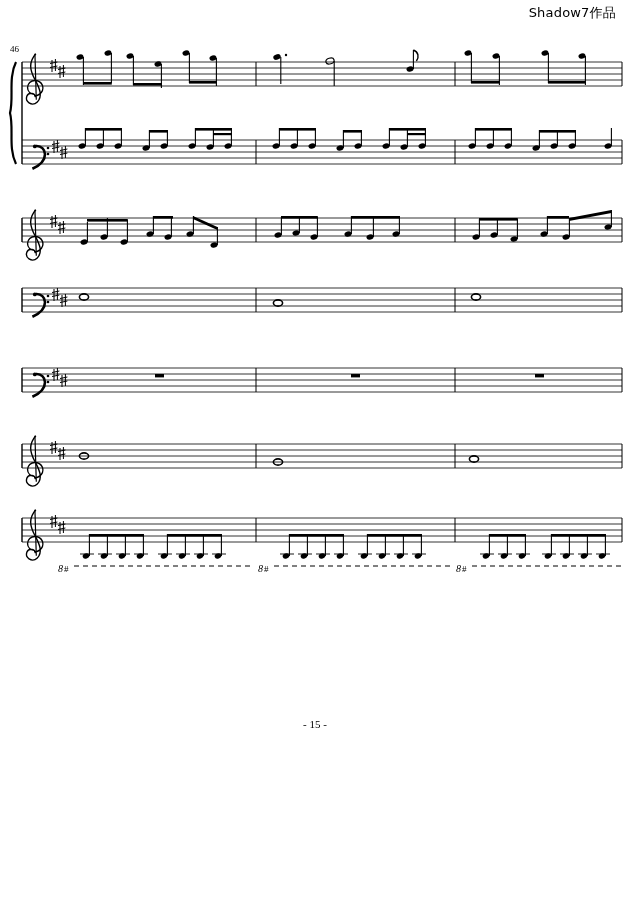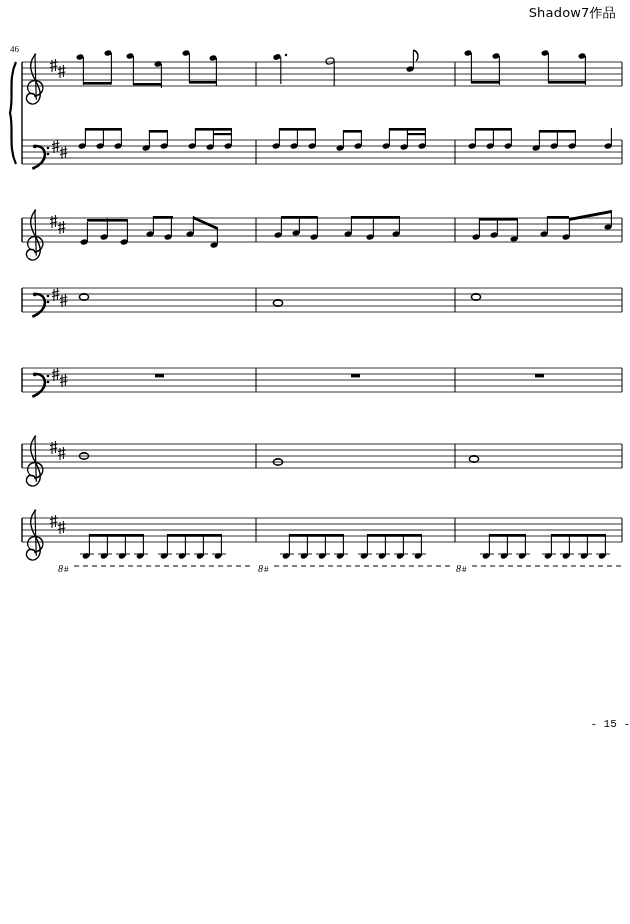--- a/index.html
+++ b/index.html
@@ -28,23 +28,23 @@
     font-size: 13px;
     font-family: "DejaVu Sans", sans-serif;
     color: #000;
     letter-spacing: 0.2px;
   }
   .footer-page {
     position: absolute;
     bottom: 14px;
     left: 0;
     width: 630px;
-    text-align: right;
+    text-align: center;
     font-size: 11px;
-    font-family: Liberation Mono, monospace;
+    font-family: Liberation Serif, serif;
   }
   .measure-number {
     position: absolute;
     left: 10px;
     top: 44px;
     font-size: 9px;
     font-family: "Liberation Serif", serif;
   }
   .score {
     position: absolute;

